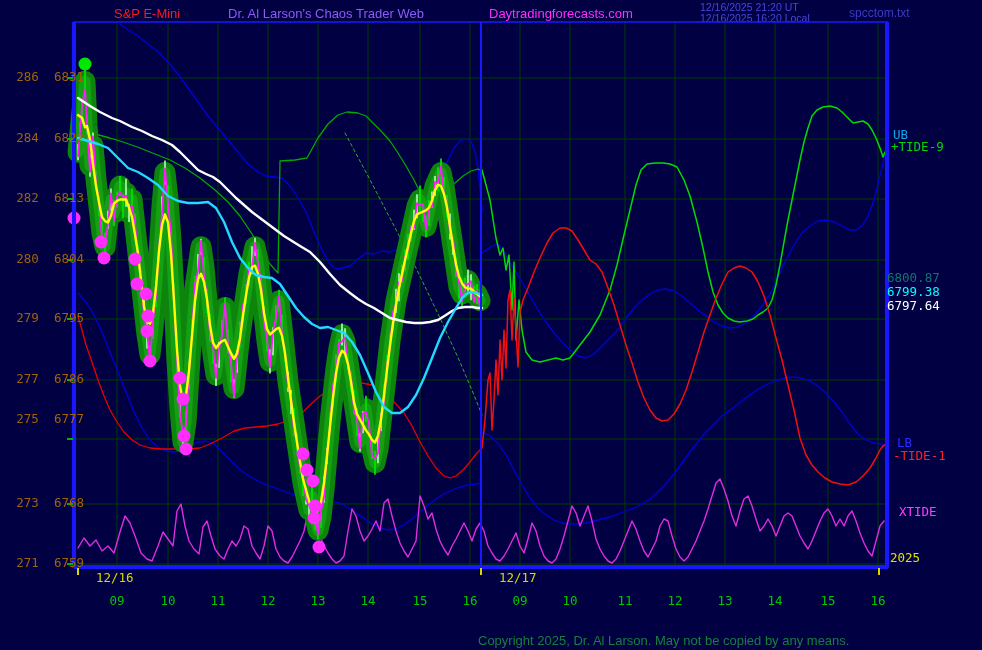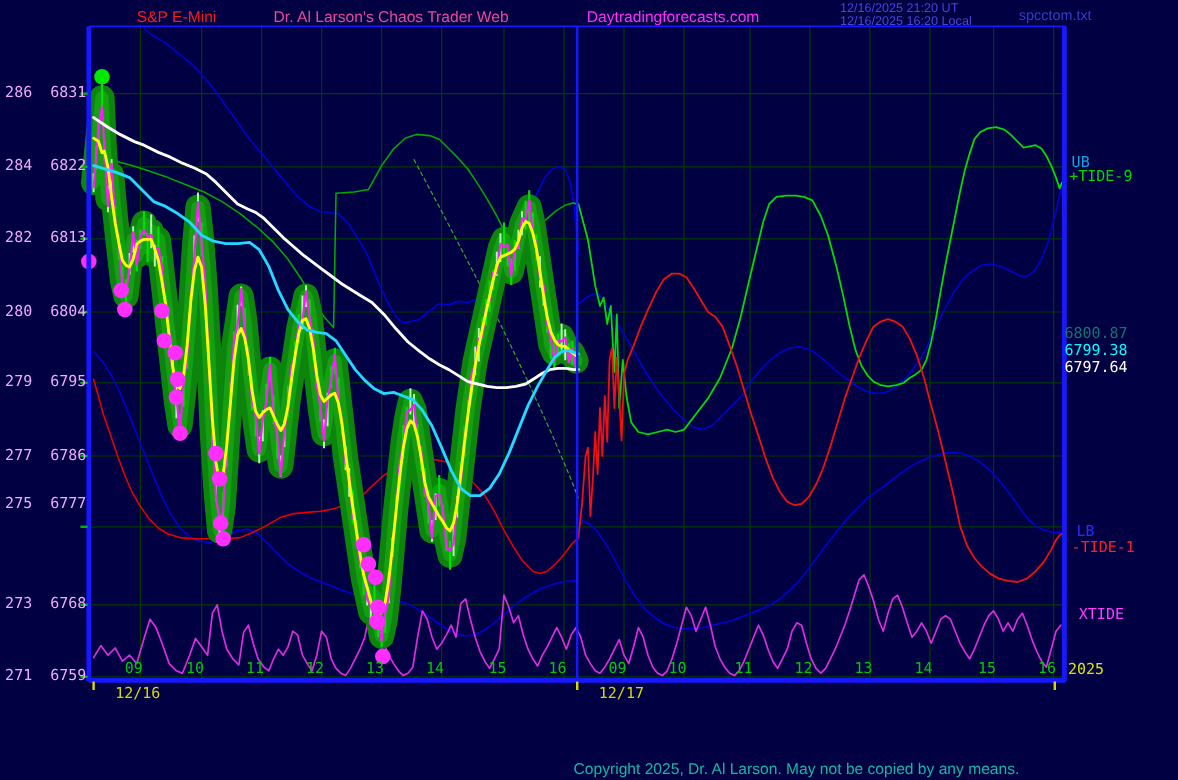--- a/index.html
+++ b/index.html
@@ -2,32 +2,32 @@
 <html><head>
 <meta charset="utf-8">
 <style>
   html,body{margin:0;padding:0;background:#000042;}
   #screen{position:relative;width:982px;height:650px;background:#000042;overflow:hidden;
           font-family:"Liberation Sans",sans-serif;}
   .hdr{position:absolute;white-space:nowrap;font-size:13px;font-family:"Liberation Sans",sans-serif;}
   .ts{position:absolute;white-space:nowrap;font-size:10.5px;font-family:"Liberation Sans",sans-serif;color:#4646e0;}
   #chart-svg{position:absolute;left:0;top:0;}
   #labels div{position:absolute;white-space:nowrap;font-family:"DejaVu Sans Mono",monospace;font-size:12.5px;line-height:14px;}
-  .ylab{color:#f0abfc;width:72px;text-align:right;}
-  .xlab{color:#00c800;width:26px;text-align:left;}
+  .ylab{color:#a16207;width:84px;text-align:right;}
+  .xlab{color:#00c800;width:26px;text-align:center;margin-top:44px;}
   .datelab{color:#d8d800;}
   .ann{font-size:12px;}
-  #footer{position:absolute;left:478px;top:633px;color:#14b8a6;font-size:13px;white-space:nowrap;}
+  #footer{position:absolute;left:478px;top:633px;color:#15803d;font-size:13px;white-space:nowrap;}
 </style>
 </head>
 <body>
 
 <div id="screen">
   <div class="hdr" style="left:70px;top:6px;color:#ff1a1a;margin-left:44px;">S&amp;P E-Mini</div>
-  <div class="hdr" style="left:228px;top:6px;color:#ec4899;">Dr. Al Larson's Chaos Trader Web</div>
+  <div class="hdr" style="left:228px;top:6px;color:#8b5cf6;">Dr. Al Larson's Chaos Trader Web</div>
   <div class="hdr" style="left:489px;top:6px;color:#ff2eff;">Daytradingforecasts.com</div>
   <div class="ts" style="left:700px;top:1px;">12/16/2025 21:20 UT</div>
   <div class="ts" style="left:700px;top:12px;">12/16/2025 16:20 Local</div>
   <div class="hdr" style="left:849px;top:6px;color:#3a3ac8;font-size:12px;">spcctom.txt</div>
 
   <svg id="chart-svg" width="982" height="650">
       <line x1="117" y1="22" x2="117" y2="566" stroke="#003c00" stroke-width="1"></line>
       <line x1="168" y1="22" x2="168" y2="566" stroke="#003c00" stroke-width="1"></line>
       <line x1="218" y1="22" x2="218" y2="566" stroke="#003c00" stroke-width="1"></line>
       <line x1="268" y1="22" x2="268" y2="566" stroke="#003c00" stroke-width="1"></line>

